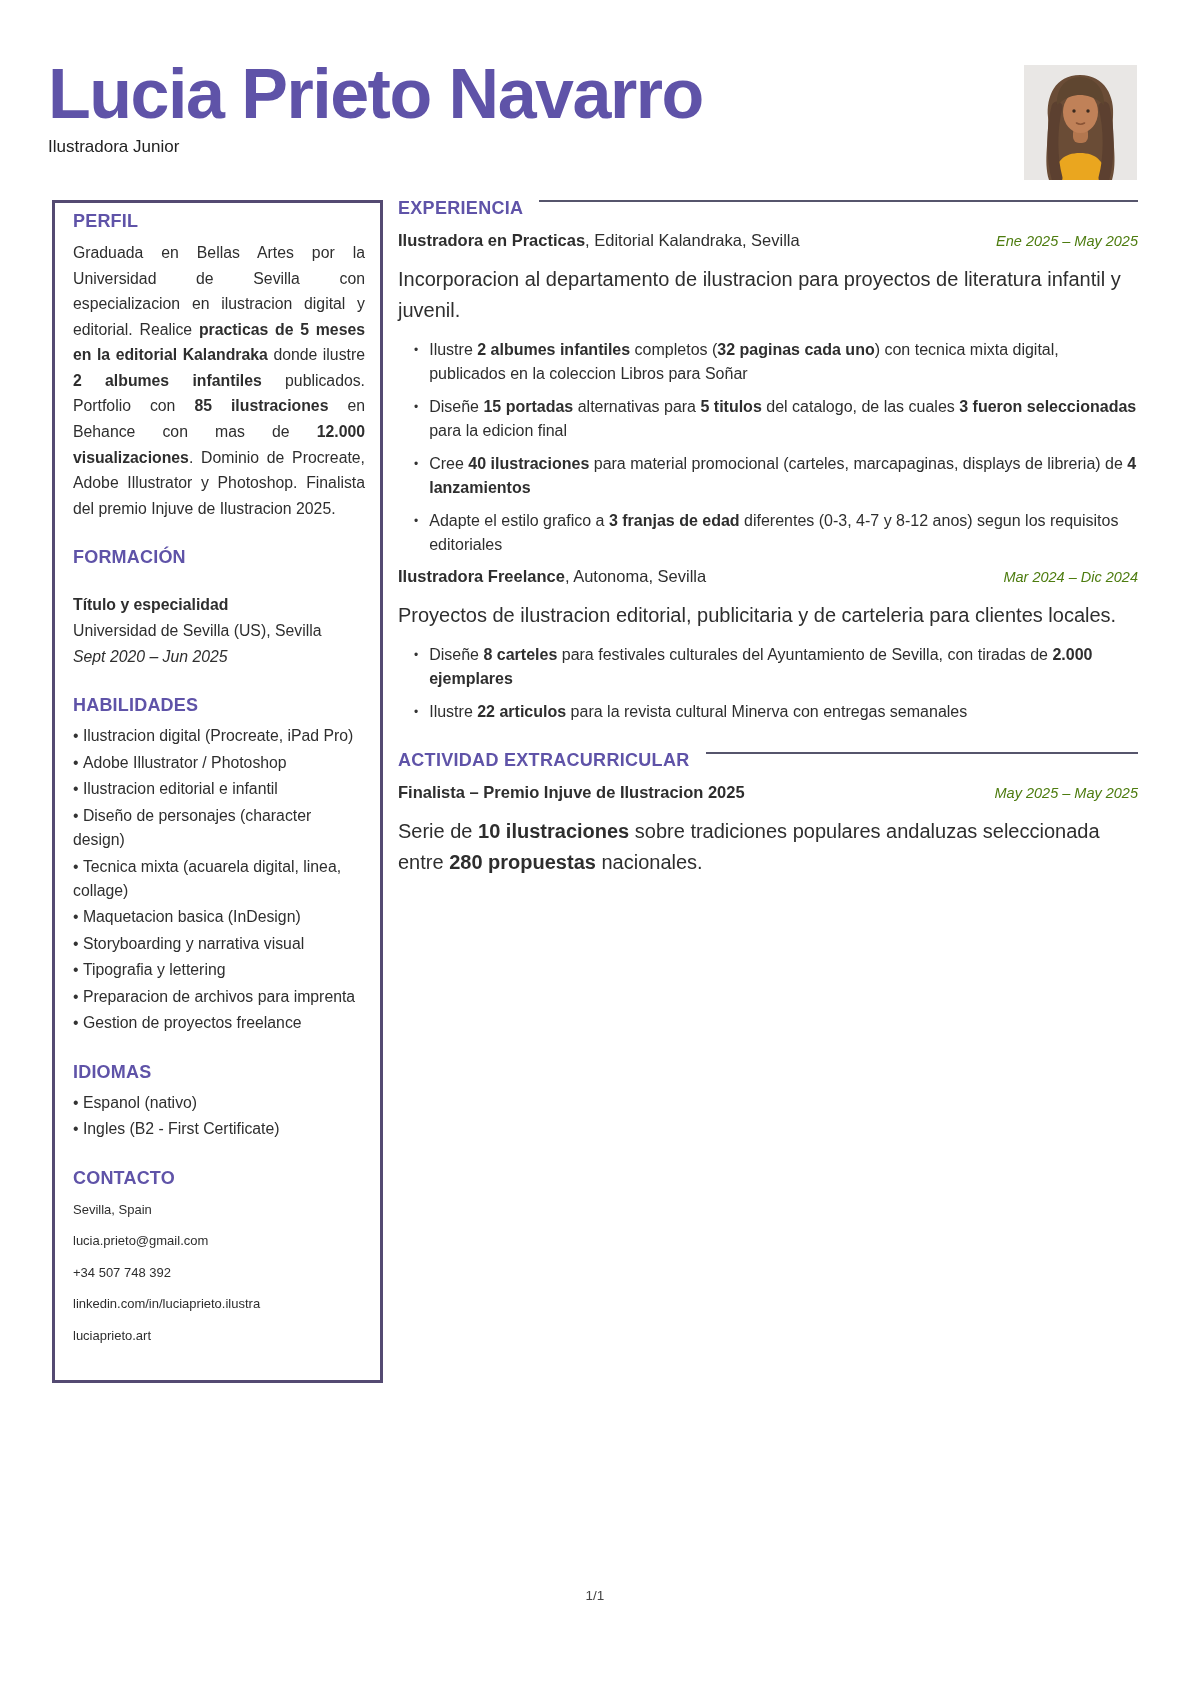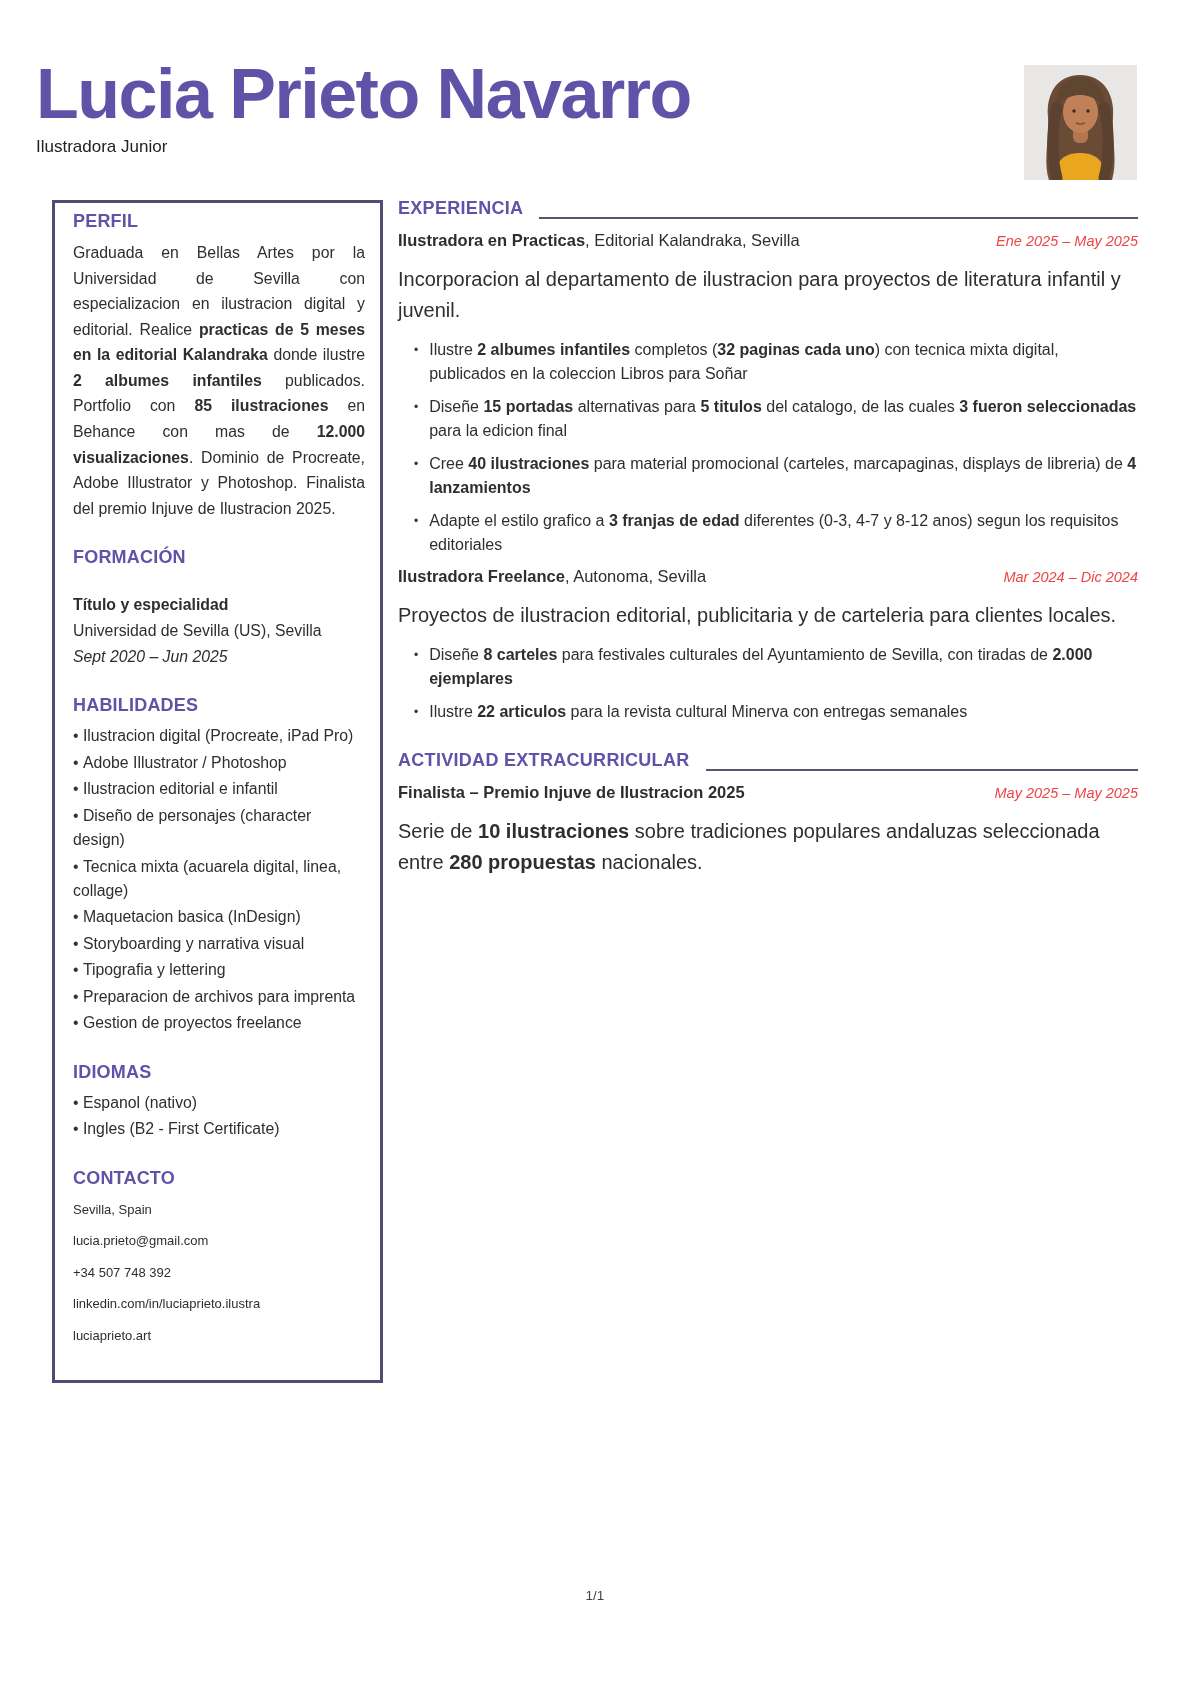--- a/index.html
+++ b/index.html
@@ -11,21 +11,21 @@
   html,body{margin:0;padding:0;background:#ffffff;}
   body{
     width:1190px;height:1683px;
     font-family:"Liberation Sans", sans-serif;
     color:var(--text);
     position:relative;
   }
   .page{position:relative;width:1190px;height:1683px;background:#fff;overflow:hidden;}
 
   
-  .header-text{position:absolute;left:36px;top:58px;width:900px;}
+  .header-text{position:absolute;left:48px;top:58px;width:900px;}
   .name{
     margin:0;font-size:70px;font-weight:800;line-height:1.05;
     color:var(--accent);letter-spacing:-1.5px;
   }
   .subtitle{margin-top:5px;font-size:17px;color:#222;}
   .photo{
     position:absolute;left:1024px;top:65px;width:113px;height:115px;
     overflow:hidden;background:#e9e7e5;
   }
   .photo svg{display:block;width:100%;height:100%;}
@@ -46,29 +46,29 @@
   .sb-line{font-size:15.8px;line-height:1.62;}
   .sb-li{font-size:15.8px;line-height:1.55;margin:2px 0;}
   .sb-li::before{content:"\2022\00a0";color:#333;}
   .degree{font-weight:800;margin-top:24px;}
   .edu-dates{font-style:italic;}
   .contact-line{font-size:13px;line-height:1.58;margin:11px 0;}
   .b{font-weight:800;}
 
   
   .main{position:absolute;left:398px;top:198px;width:740px;}
-  .sec-head{display:flex;align-items:flex-end;gap:16px;margin:0 0 12px;}
+  .sec-head{display:flex;align-items:flex-start;gap:16px;margin:0 0 12px;}
   .sec-head h2{margin:0;font-size:18px;font-weight:800;color:var(--accent);letter-spacing:.3px;}
   .sec-head .rule{flex:1;height:2px;background:var(--rule);margin-top:2px;}
 
   .job{margin-bottom:6px;}
   .job-head{display:flex;justify-content:space-between;align-items:baseline;gap:0;}
   .job-title{font-size:16.5px;}
   .role{font-weight:800;}
-  .dates{font-style:italic;font-size:14.5px;color:#ef4444;white-space:nowrap;}
+  .dates{font-style:italic;font-size:14.5px;color:#4d7c0f;white-space:nowrap;}
   .summary{margin:14px 0 12px;font-size:20px;line-height:1.55;}
   .bullets{margin:0 0 10px;}
   .bullet{display:flex;gap:11px;padding-left:16px;margin:4px 0 9px;font-size:16px;line-height:1.5;}
   .bullet .dot{font-size:12px;line-height:2;color:#333;}
   .bullet .btext{flex:1;}
 
   .section-activity{margin-top:26px;}
 
   
   .footer{

